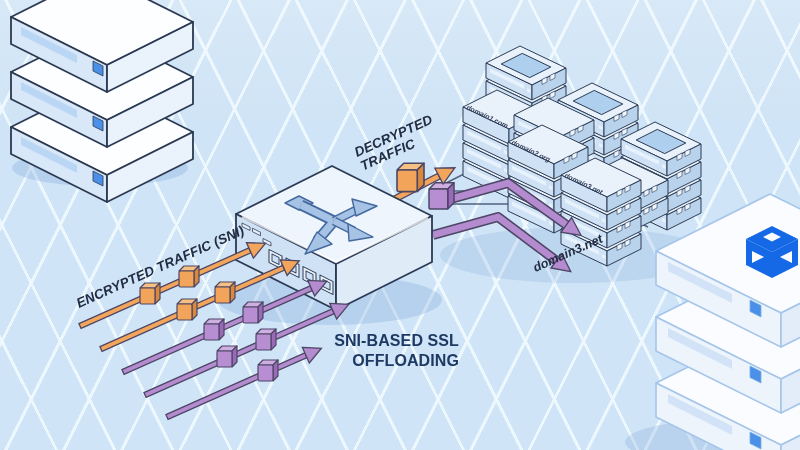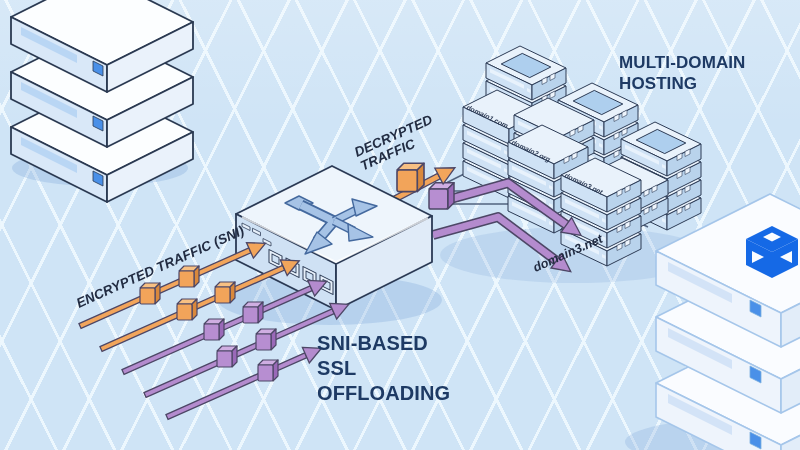--- a/index.html
+++ b/index.html
@@ -10,21 +10,21 @@
       linear-gradient(180deg, rgba(255,255,255,.18), rgba(255,255,255,0) 28%),
       repeating-linear-gradient(63.4deg,  rgba(255,255,255,0) 0 49px, rgba(238,248,254,.95) 49px 52px),
       repeating-linear-gradient(116.6deg, rgba(255,255,255,0) 0 49px, rgba(238,248,254,.95) 49px 52px);
     font-family:"Liberation Sans", sans-serif;
   }
   .canvas svg{position:absolute; left:0; top:0;}
   .lbl{position:absolute; color:#1e3a64; font-weight:700; letter-spacing:.1px;}
   .lbl-iso{transform-origin:0 0; transform:rotate(-24deg); font-style:italic; color:#222c42;}
   .lbl-enc{left:74px; top:297px; font-size:13.5px; white-space:nowrap;}
   .lbl-dec{left:352px; top:146px; font-size:13.5px; width:112px; line-height:1.12;}
-  .lbl-off{left:317px; top:331px; font-size:20px; width:142px; line-height:1.25;}
+  .lbl-off{left:317px; top:331px; font-size:16px; width:142px; line-height:1.25;text-align:right;}
   .lbl-host{left:619px; top:52px; font-size:17px; width:142px; line-height:1.25;}
   .lbl-dom{left:531px; top:262px; font-size:12.5px; white-space:nowrap;}
   .stack-label{font:italic 700 7px "Liberation Sans",sans-serif; fill:#2e3d58;}
   .shaft{stroke:#4d4766; stroke-width:1.3;}
   .o-fill{fill:#f2a55b;} .p-fill{fill:#b48bce;}
   .conn{fill:none; stroke:#51637f; stroke-width:1.4; stroke-linejoin:round;}
 </style>
 </head>
 <body>
 
@@ -250,16 +250,15 @@
       <use href="#packet" transform="translate(217,351)" style="--pf:#b78ed1; --pt:#cfaee2; --ps:#9a69b8"></use>
       <use href="#packet" transform="translate(256,334)" style="--pf:#b78ed1; --pt:#cfaee2; --ps:#9a69b8"></use>
       <use href="#packet" transform="translate(258,365)" style="--pf:#b78ed1; --pt:#cfaee2; --ps:#9a69b8"></use>
     </g>
   </g>
 </svg>
 
 <div class="lbl lbl-iso lbl-enc">ENCRYPTED TRAFFIC (SNI)</div>
 <div class="lbl lbl-iso lbl-dec">DECRYPTED TRAFFIC</div>
 <div class="lbl lbl-off">SNI-BASED SSL OFFLOADING</div>
-<div class="lbl lbl-host">MULTI-DOMAIN HOSTING</div>
 <div class="lbl lbl-iso lbl-dom">domain3.net</div>
 
 </div>
 
 </body></html>

